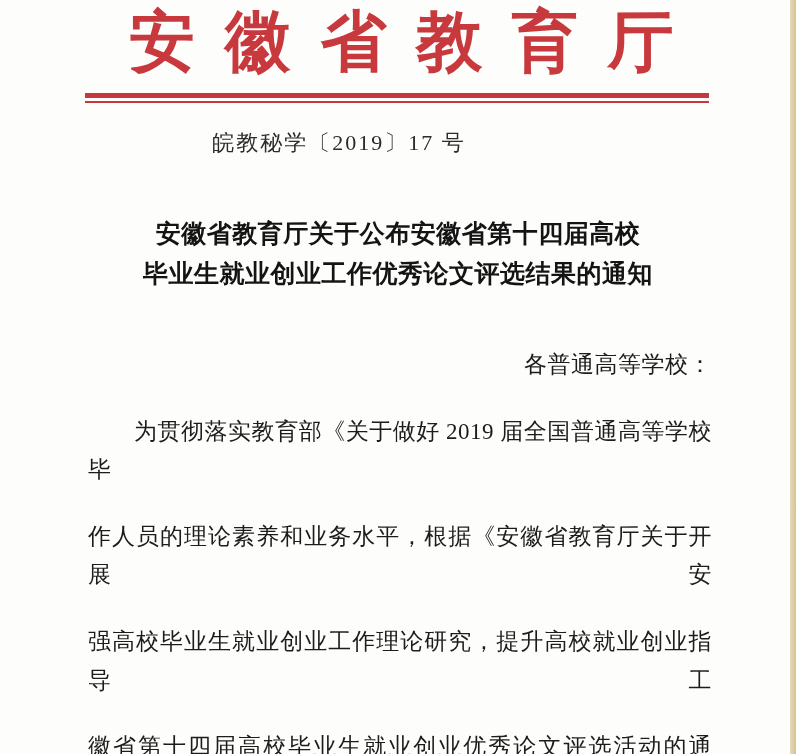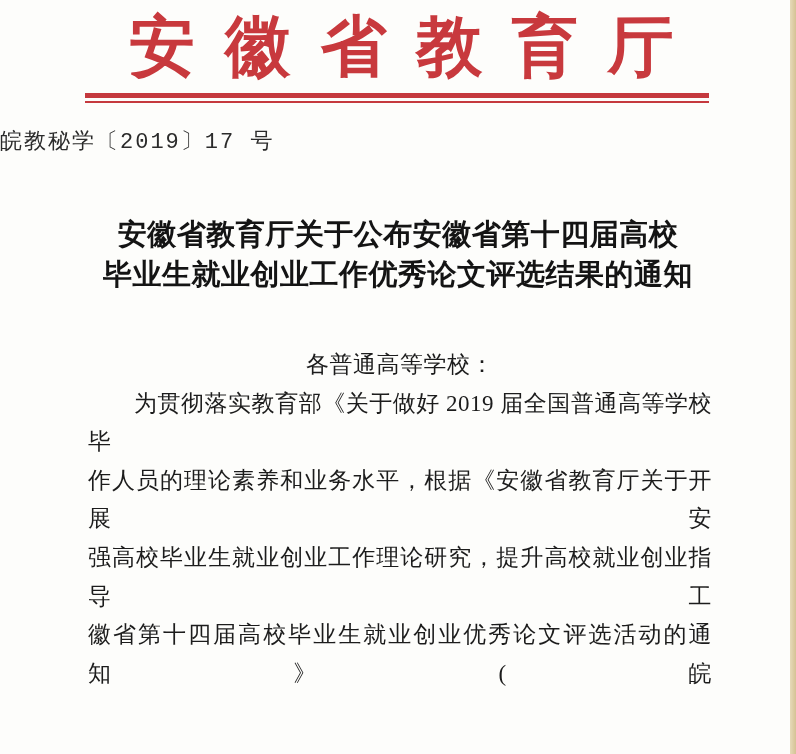--- a/index.html
+++ b/index.html
@@ -28,60 +28,61 @@
   .masthead {
     padding-top: 10px;
     text-align: center;
     color: #c8393d;
     font-size: 66px;
     line-height: 74px;
     font-weight: bold;
     letter-spacing: 0.45em;
     text-indent: 0.55em;
     white-space: nowrap;
+    font-family: Liberation Mono, monospace;
   }
   
   .double-rule {
     margin: 9px 87px 0 85px;
     height: 3px;
     border-top: 5px solid #c5393e;
     border-bottom: 2px solid #c5393e;
   }
   .doc-number {
     margin-top: 25px;
     padding-right: 118px;
-    text-align: left;
+    text-align: center;
     font-size: 22px;
     letter-spacing: 2px;
     color: #2b2b2b;
     line-height: 30px;
-    font-family: Liberation Mono, monospace;
   }
   .doc-title {
     margin-top: 56px;
     text-align: center;
     font-weight: bold;
-    font-size: 29px;
+    font-size: 25px;
     line-height: 40px;
     letter-spacing: 0.5px;
     color: #141414;
   }
   .doc-body {
     margin: 52px 84px 0 88px;
     font-size: 23px;
     line-height: 38.6px;
     color: #1c1c1c;
     letter-spacing: 0.5px;
   }
   .salutation {
-    text-align: center;
+    text-align: right;
   }
   .bline {
     text-align: justify;
     text-align-last: justify;
+    margin-top: 28px;
   }
   .bline.indent {
     text-indent: 2em;
   }
 </style>
 </head>
 <body>
 
 <div class="page">
 

